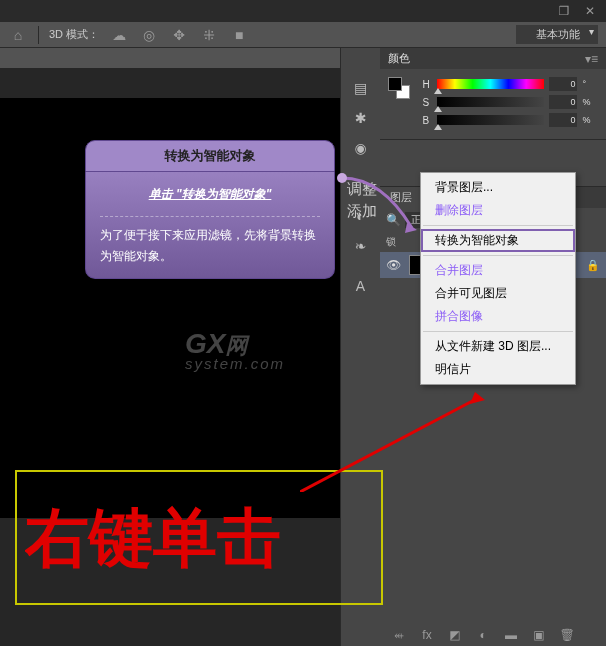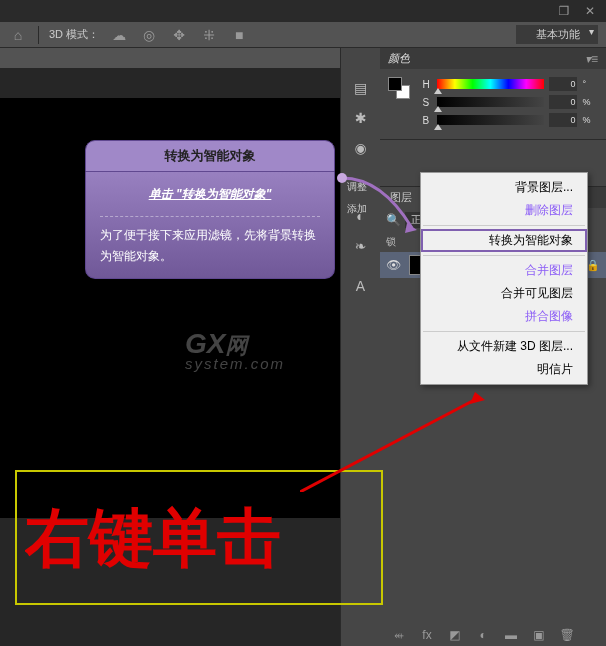--- a/index.html
+++ b/index.html
@@ -25,41 +25,41 @@
 .tooltip { position: absolute; top: 140px; left: 85px; width: 250px; z-index: 5; }
 .tooltip-header { background: #a088c8; border-radius: 10px 10px 0 0; text-align: center; padding: 6px; font-size: 13px; font-weight: bold; color: #222; border: 1px solid #604890; }
 .tooltip-body { background: linear-gradient(180deg, #9880c0 0%, #705898 100%); border-radius: 0 0 10px 10px; padding: 12px 14px; color: #fff; font-size: 12px; line-height: 1.7; border: 1px solid #604890; border-top: none; }
 .tooltip-body .quote { font-weight: bold; text-decoration: underline; font-style: italic; text-align: center; display: block; margin-bottom: 12px; }
 .tooltip-body hr { border: none; border-top: 1px dashed rgba(255,255,255,0.4); margin: 8px 0; }
 
 .arrow-svg { position: absolute; top: 168px; left: 332px; z-index: 4; pointer-events: none; }
 
 .vert-tabs { width: 40px; background: #464646; border-left: 1px solid #2a2a2a; display: flex; flex-direction: column; align-items: center; padding-top: 26px; gap: 2px; position: relative; }
 .vtab { width: 30px; height: 28px; display: flex; align-items: center; justify-content: center; color: #bbb; font-size: 14px; }
-.vtab-label { position: absolute; color: #ccc; font-size: 10px; font-family: Liberation Mono, monospace; }
+.vtab-label { position: absolute; color: #ccc; font-size: 15px; font-family: Liberation Mono, monospace; }
 
 .right-panel { width: 226px; background: #464646; display: flex; flex-direction: column; }
 .color-panel { border-bottom: 1px solid #2a2a2a; }
-.panel-header { background: #3a3a3a; color: #ddd; font-size: 11px; padding: 3px 8px; display: flex; align-items: center; font-style: italic; }
+.panel-header { background: #3a3a3a; color: #ddd; font-size: 11px; padding: 3px 8px; display: flex; align-items: center; }
 .panel-header .menu { margin-left: auto; color: #999; font-size: 12px; }
 .color-body { padding: 8px; }
 .swatch-pair { width: 22px; height: 22px; position: relative; display: inline-block; vertical-align: top; margin-right: 8px; }
 .swatch-pair .fg { width: 14px; height: 14px; background: #000; border: 1px solid #888; position: absolute; top: 0; left: 0; z-index: 1; }
 .swatch-pair .bg { width: 14px; height: 14px; background: #fff; border: 1px solid #888; position: absolute; bottom: 0; right: 0; }
 .sliders { display: inline-block; width: 170px; }
 .slider-row { display: flex; align-items: center; gap: 5px; margin-bottom: 4px; }
 .slider-row .lbl { color: #ddd; font-size: 10px; width: 10px; }
 .slider-row .track { flex: 1; height: 10px; position: relative; }
 .slider-row .track.hue { background: linear-gradient(90deg, red, yellow, lime, cyan, blue, magenta, red); }
 .slider-row .track.dark { background: linear-gradient(90deg, #000, #444); }
 .slider-row .val { width: 28px; height: 14px; background: #333; color: #ddd; font-size: 9px; text-align: right; padding: 0 2px; line-height: 14px; }
 .slider-row .unit { color: #ddd; font-size: 9px; width: 10px; }
 .thumb { position: absolute; left: -3px; bottom: -5px; width: 0; height: 0; border-left: 4px solid transparent; border-right: 4px solid transparent; border-bottom: 6px solid #ccc; }
 
-.context-menu { position: absolute; top: 172px; left: 420px; width: 168px; background: #f0f0f0; border: 1px solid #999; box-shadow: 2px 2px 6px rgba(0,0,0,0.4); z-index: 10; padding: 3px 0; text-align: right; }
+.context-menu { position: absolute; top: 172px; left: 420px; width: 156px; background: #f0f0f0; border: 1px solid #999; box-shadow: 2px 2px 6px rgba(0,0,0,0.4); z-index: 10; padding: 3px 0; }
 .context-menu .item { padding: 3px 14px; color: #000; font-size: 12px; cursor: default; }
 .context-menu .item.disabled { color: #8b5cf6; }
 .context-menu .item.highlighted { border: 2px solid #8060b0; padding: 1px 12px; }
 .context-menu .sep { height: 1px; background: #ccc; margin: 3px 2px; }
 
 .layers-section { margin-top: 46px; border-top: 1px solid #2a2a2a; }
 .layers-tabs { display: flex; background: #3a3a3a; }
 .layers-tabs .tab { padding: 3px 10px; color: #ccc; font-size: 11px; }
 .layers-tabs .tab.active { background: #464646; text-align: center; }
 .layers-tools { padding: 4px 6px; display: flex; align-items: center; gap: 4px; }

